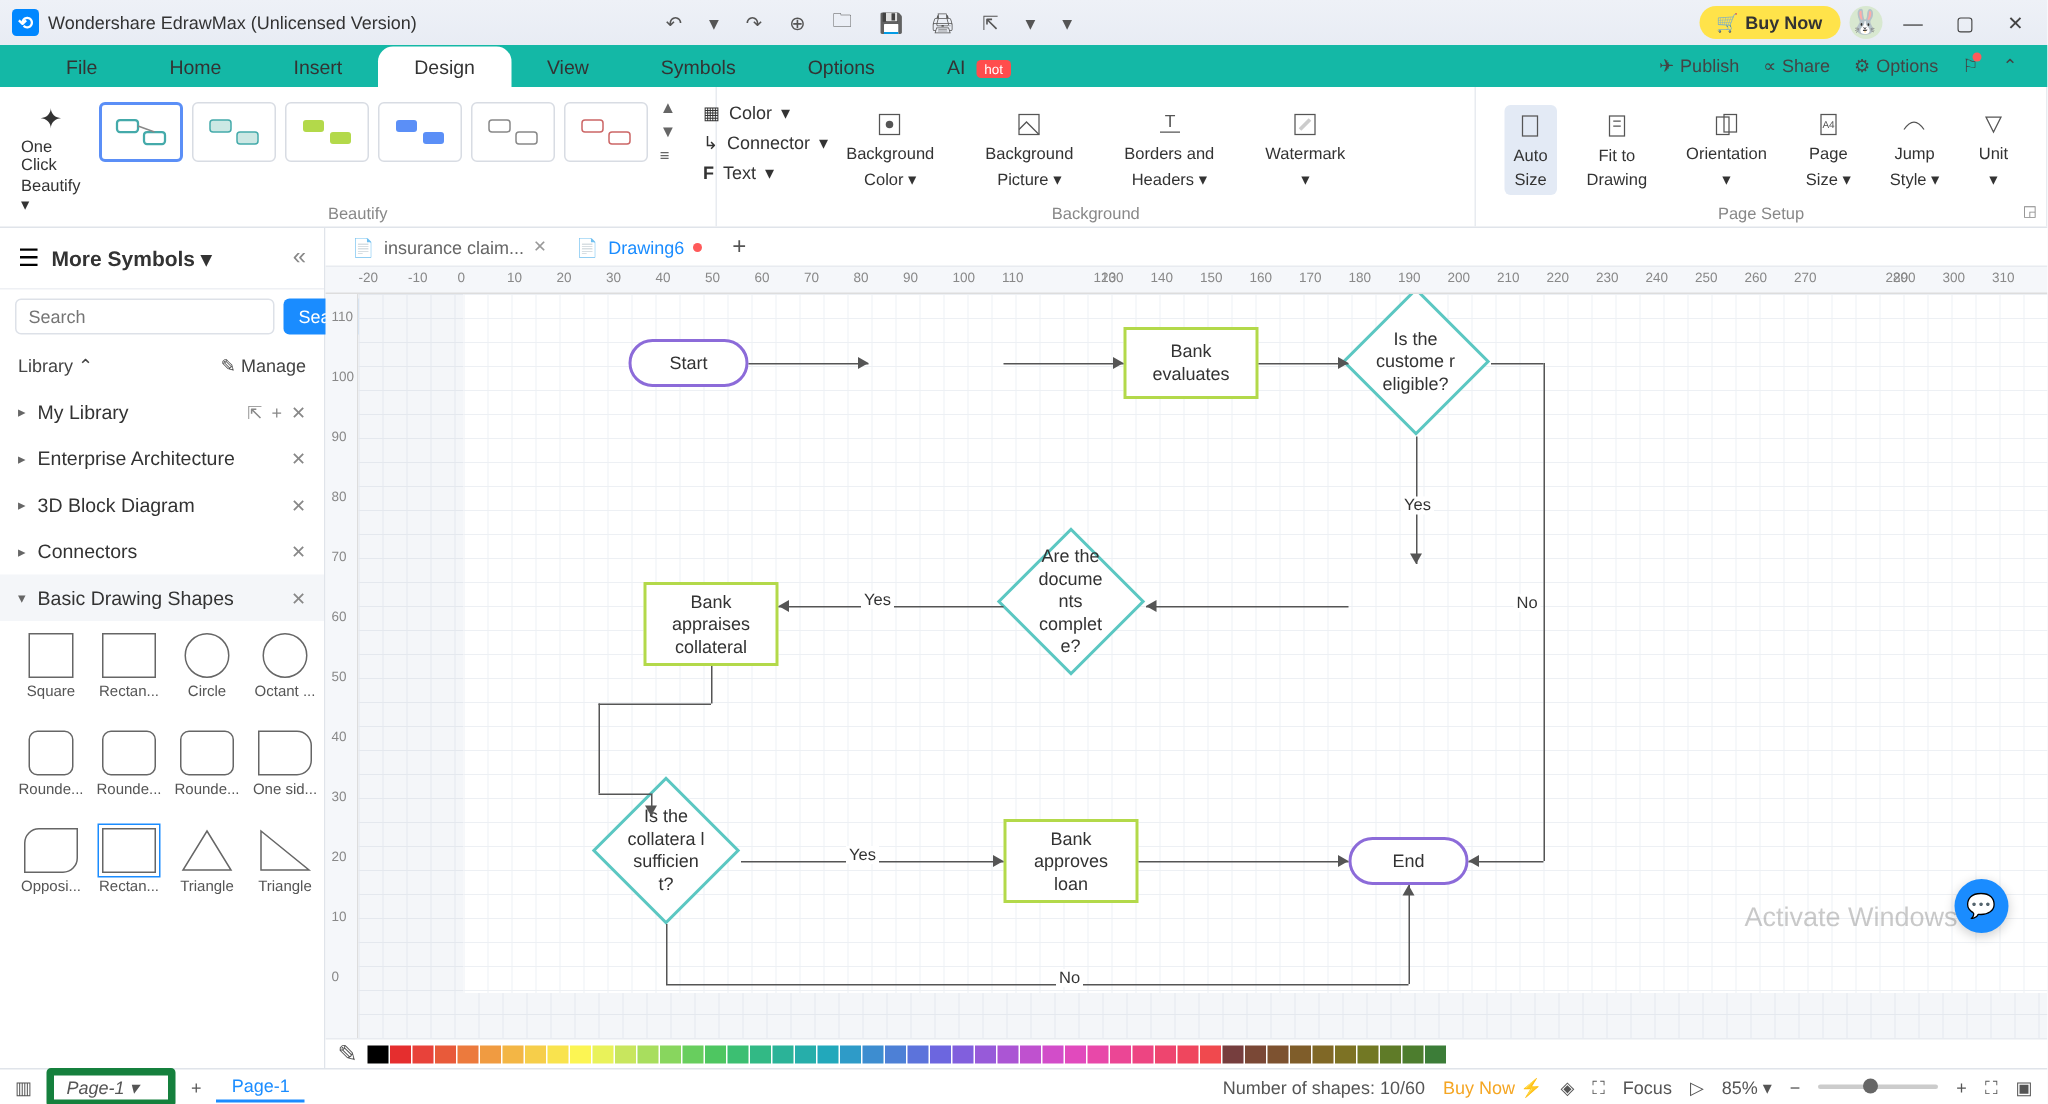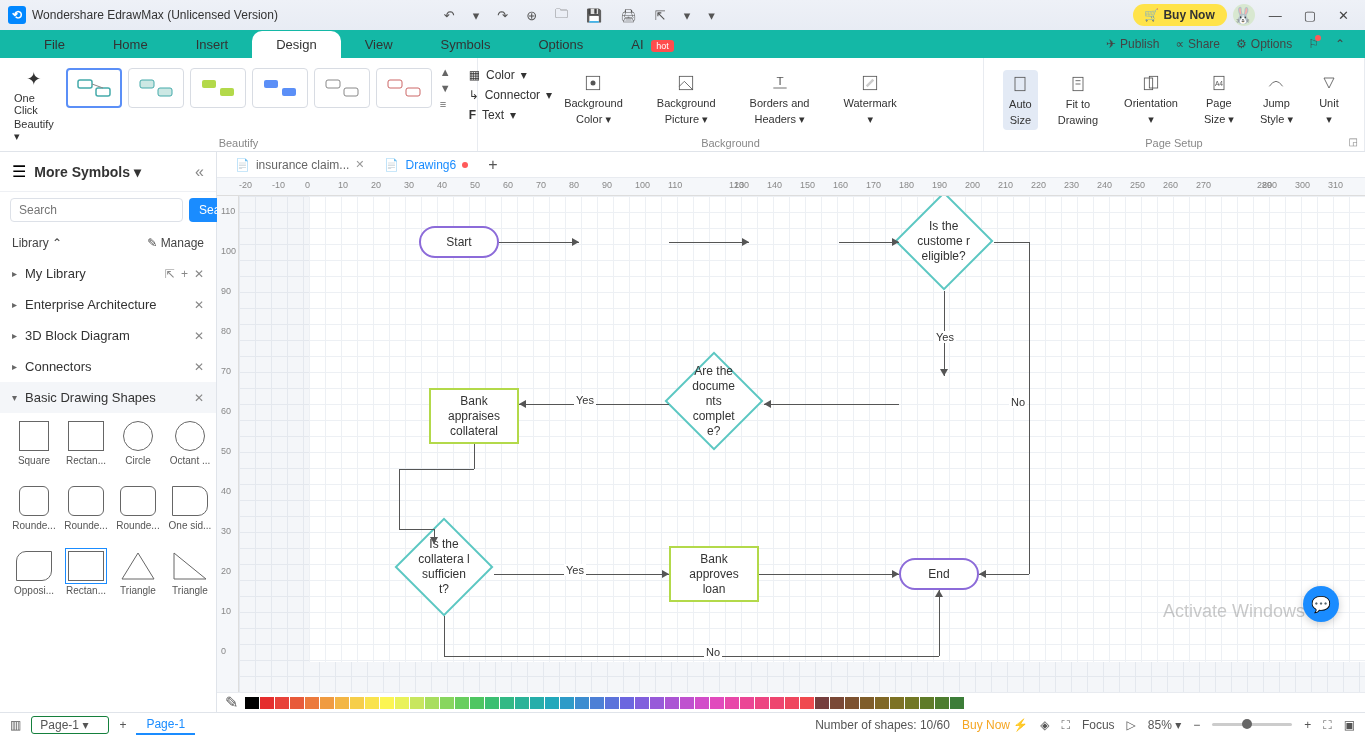--- a/index.html
+++ b/index.html
@@ -101,21 +101,21 @@
 .arrow-d { position: absolute; width: 0; height: 0; border-left: 4px solid transparent; border-right: 4px solid transparent; border-top: 7px solid #555; }
 .edge-label { position: absolute; font-size: 11px; color: #333; background: #fff; padding: 0 2px; }
 
 .color-bar { height: 20px; background: #fff; border-top: 1px solid #e8ebf0; display: flex; align-items: center; padding: 0 8px; gap: 1px; }
 .color-swatch { width: 14px; height: 12px; cursor: pointer; }
 
 
 .statusbar { height: 24px; background: #fff; border-top: 1px solid #e0e4ea; display: flex; align-items: center; padding: 0 10px; font-size: 12px; color: #555; gap: 14px; }
 .sb-left { display: flex; align-items: center; gap: 10px; }
 .page-tab { padding: 2px 10px; color: #1a8cff; border-bottom: 2px solid #1a8cff; font-size: 12px; }
-.page-dd { border: 1px solid #15803d; border-radius: 3px; padding: 1px 20px 1px 8px; }
+.page-dd { border: 5px solid #15803d; border-radius: 3px; padding: 1px 20px 1px 8px; font-style: italic; }
 .sb-right { margin-left: auto; display: flex; align-items: center; gap: 12px; }
 .sb-item { display: flex; align-items: center; gap: 4px; cursor: pointer; }
 .zoom-slider { width: 80px; height: 3px; background: #ccc; border-radius: 2px; position: relative; }
 .zoom-thumb { width: 10px; height: 10px; background: #666; border-radius: 50%; position: absolute; top: -4px; left: 30px; }
 
 .watermark { position: absolute; right: 60px; bottom: 70px; font-size: 18px; color: rgba(100,100,100,0.35); pointer-events: none; }
 .chat-bubble { position: absolute; right: 26px; bottom: 70px; width: 36px; height: 36px; border-radius: 50%; background: #1a8cff; box-shadow: 0 2px 8px rgba(0,0,0,0.2); display: flex; align-items: center; justify-content: center; color: #fff; cursor: pointer; }
 </style>
 </head>
 <body>
@@ -497,20 +497,21 @@
           <span style="top: 290px;">40</span>
           <span style="top: 330px;">30</span>
           <span style="top: 370px;">20</span>
           <span style="top: 410px;">10</span>
           <span style="top: 450px;">0</span>
         </div>
       <div class="canvas">
         <div class="page-area">
 
           <div class="node terminator" style="left:110px;top:30px;width:80px;height:32px">Start</div>
+          <div class="node process" style="left:440px;top:22px;width:90px;height:48px">Bank evaluates</div>
           <div class="node decision" style="left:600px;top:10px;width:70px;height:70px">
               <span>Is the custome r eligible?</span>
             </div>
 
           <div class="node decision" style="left:370px;top:170px;width:70px;height:70px">
               <span>Are the docume nts complet e?</span>
             </div>
           <div class="node process" style="left:120px;top:192px;width:90px;height:56px">Bank appraises collateral</div>
 
           <div class="node decision" style="left:100px;top:336px;width:70px;height:70px">

